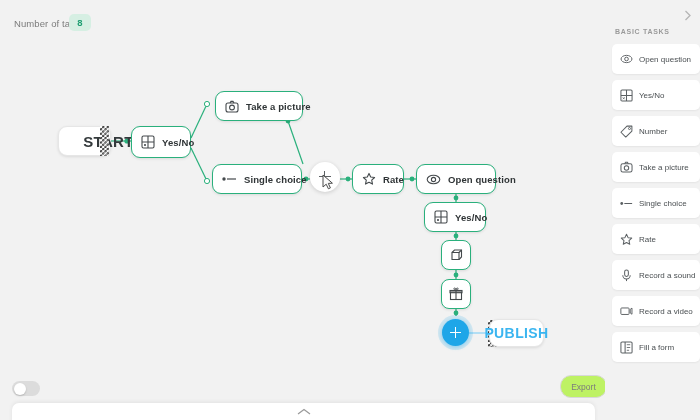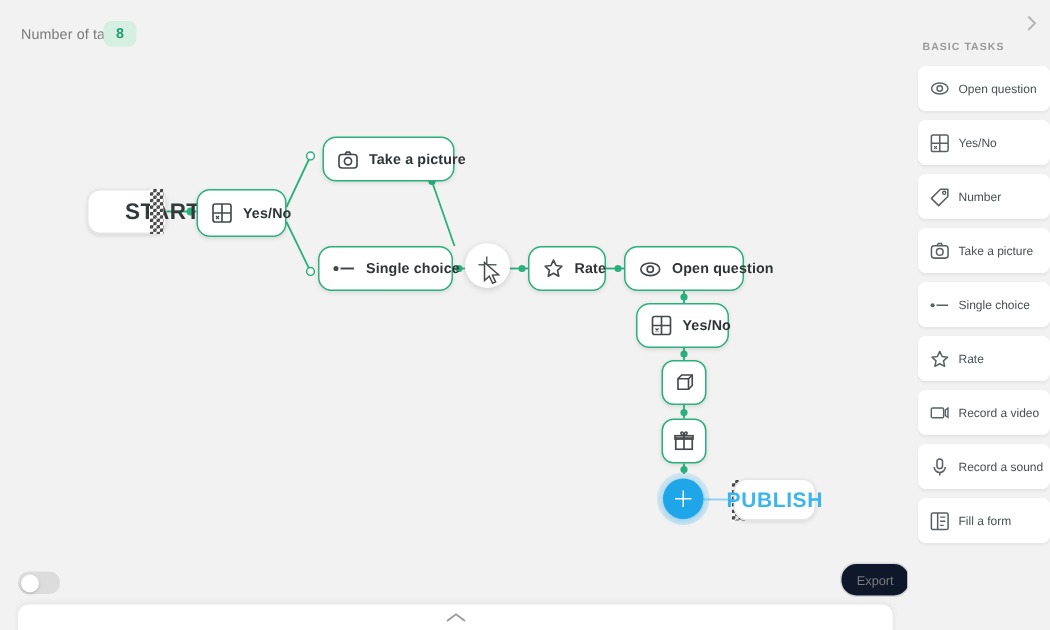--- a/index.html
+++ b/index.html
@@ -96,21 +96,21 @@
   .cursor{position:absolute;left:322px;top:174px;width:13px;height:16px;}
 
   
   .toggle{
     position:absolute;left:12px;top:381px;width:28px;height:15px;border-radius:8px;background:#dcdcdc;
   }
   .toggle .knob{position:absolute;left:1.5px;top:1.5px;width:12px;height:12px;border-radius:50%;background:#fff;
     box-shadow:0 1px 2px rgba(0,0,0,.18);}
   .export-btn{
     position:absolute;left:560px;top:375px;width:45px;height:21px;border-radius:11px;
-    border:1px solid #d8d8d8;background:#0f172a;display:flex;align-items:center;justify-content:center;
+    border:1px solid #d8d8d8;background:#bef264;display:flex;align-items:center;justify-content:center;
     font-size:8.5px;color:#7c7c7c;
   }
   .bottom-panel{
     position:absolute;left:12px;top:403px;width:583px;height:30px;background:#fff;
     border-radius:7px 7px 0 0;box-shadow:0 -1px 4px rgba(0,0,0,.07);
   }
   .chev-up{position:absolute;left:50%;top:5px;transform:translateX(-50%);}
 
   
   #sidebar{
@@ -365,41 +365,41 @@
       <span class="ico">
         <svg width="13" height="13" viewBox="0 0 14 14">
             <path d="M7 1.4 l1.7 3.6 3.9.5-2.9 2.7.8 3.9L7 10.2 3.5 12.1l.8-3.9L1.4 5.5l3.9-.5z" fill="none" stroke="#5b6063" stroke-width="1.1" stroke-linejoin="round"></path>
           </svg>
       </span>
       <span class="slbl">Rate</span>
     </div>
 
     <div class="side-item">
       <span class="ico">
-        <svg width="13" height="10" viewBox="0 0 15 11">
-            <rect x="1" y="2" width="9.5" height="7.5" rx="1" fill="none" stroke="#5b6063" stroke-width="1.1"></rect>
-            <path d="M11.8 3.6 L13.8 2.2 V9.2 L11.8 7.8 Z" fill="none" stroke="#5b6063" stroke-width="1.1"></path>
-          </svg>
-      </span>
-      <span class="slbl">Record a video</span>
-    </div>
-
-    <div class="side-item">
-      <span class="ico">
         <svg width="13" height="13" viewBox="0 0 14 14">
             <rect x="5" y="1" width="4" height="7" rx="2" fill="none" stroke="#5b6063" stroke-width="1.1"></rect>
             <path d="M3 6.8 a4 4 0 0 0 8 0" fill="none" stroke="#5b6063" stroke-width="1.1"></path>
             <path d="M7 10.8 V13" stroke="#5b6063" stroke-width="1.1"></path>
           </svg>
       </span>
       <span class="slbl">Record a sound</span>
     </div>
 
     <div class="side-item">
       <span class="ico">
+        <svg width="13" height="10" viewBox="0 0 15 11">
+            <rect x="1" y="2" width="9.5" height="7.5" rx="1" fill="none" stroke="#5b6063" stroke-width="1.1"></rect>
+            <path d="M11.8 3.6 L13.8 2.2 V9.2 L11.8 7.8 Z" fill="none" stroke="#5b6063" stroke-width="1.1"></path>
+          </svg>
+      </span>
+      <span class="slbl">Record a video</span>
+    </div>
+
+    <div class="side-item">
+      <span class="ico">
         <svg width="13" height="13" viewBox="0 0 14 14">
             <rect x="1" y="1" width="12" height="12" rx="1.2" fill="none" stroke="#5b6063" stroke-width="1.1"></rect>
             <path d="M5.5 1 V13" stroke="#5b6063" stroke-width="1.1"></path>
             <path d="M7.3 4 H11 M7.3 7 H11 M7.3 10 H9.8" stroke="#5b6063" stroke-width=".9"></path>
           </svg>
       </span>
       <span class="slbl">Fill a form</span>
     </div>
 
   </div>

